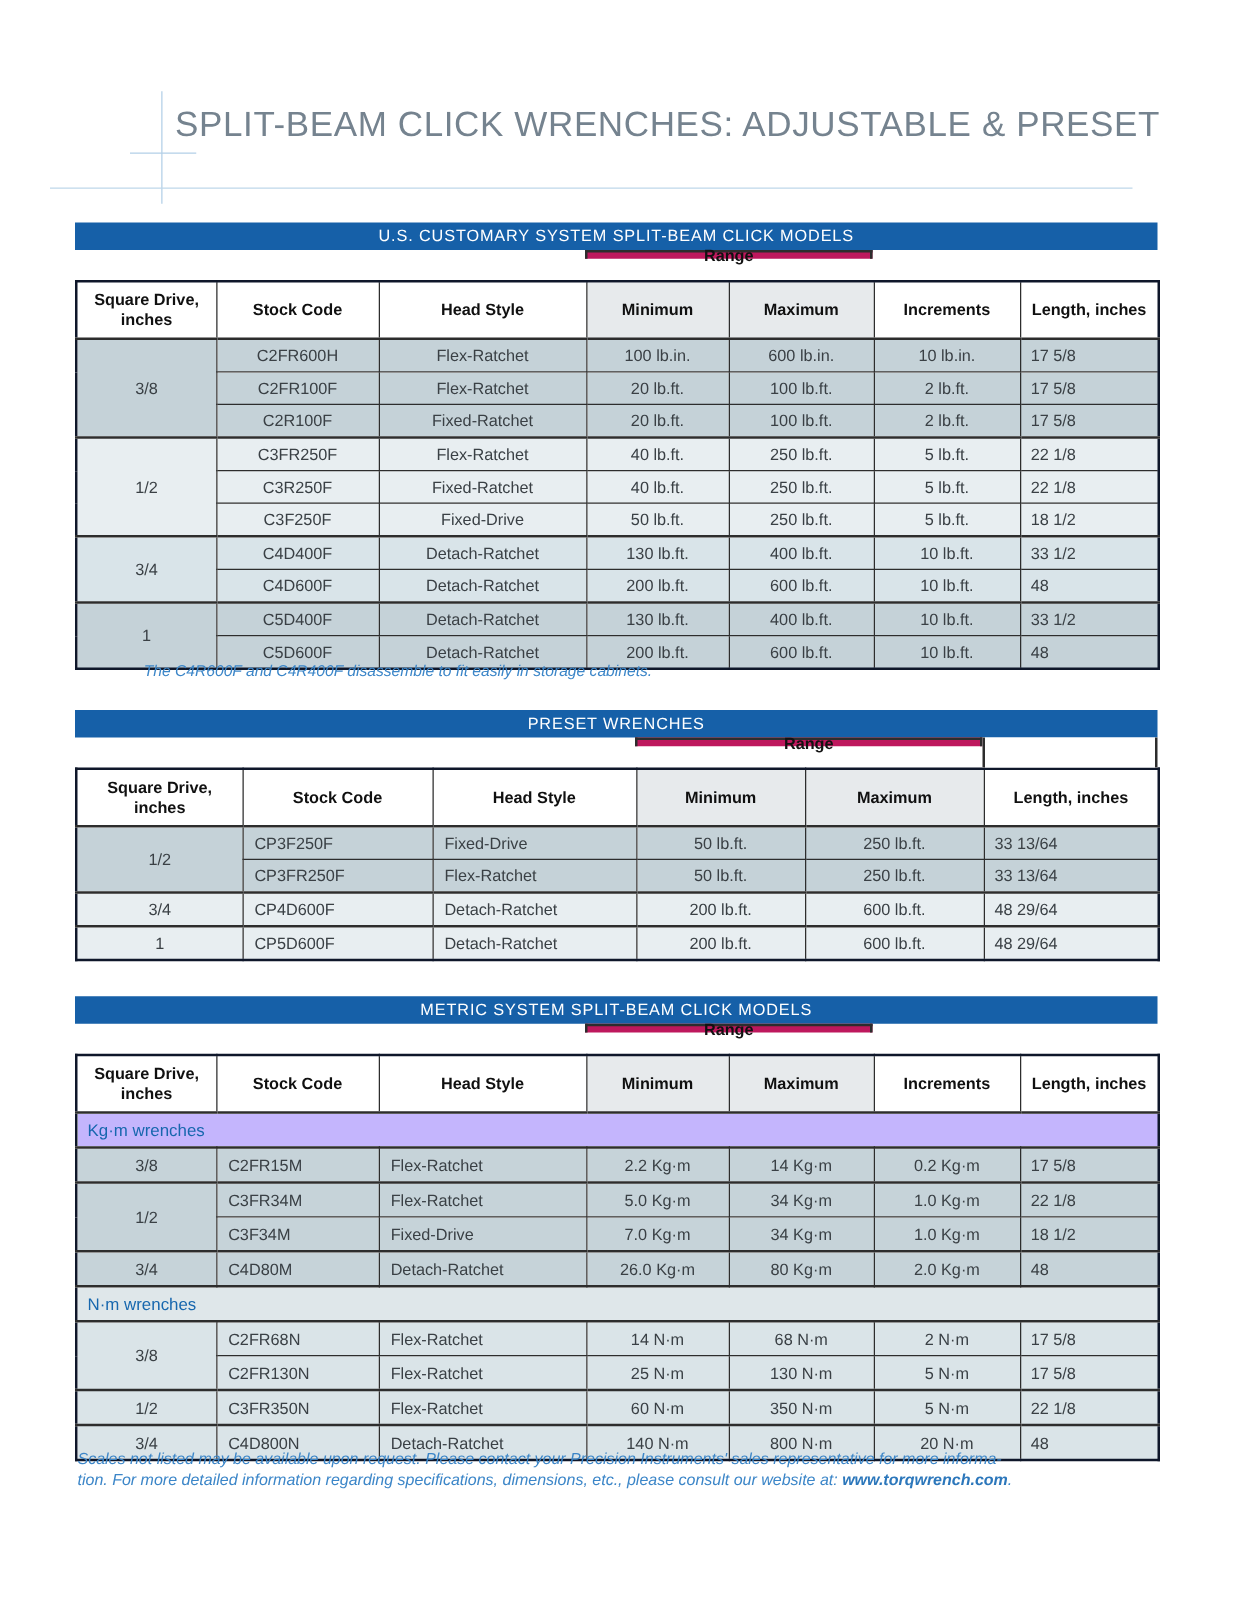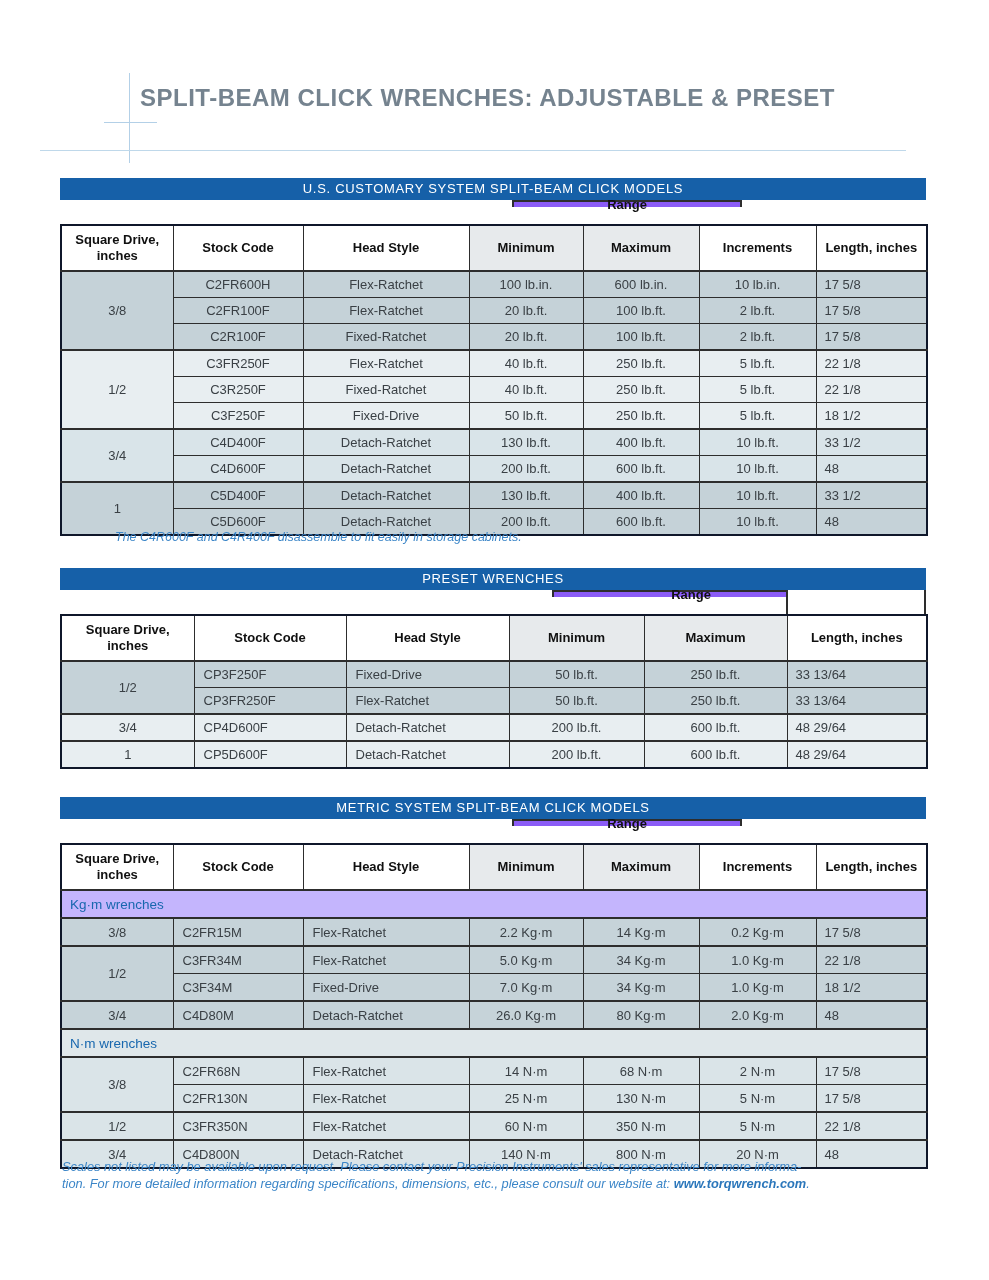--- a/index.html
+++ b/index.html
@@ -4,41 +4,41 @@
 <style>
   html,body{margin:0;padding:0;}
   body{
     width:989px;height:1280px;background:#ffffff;position:relative;
     font-family:"Liberation Sans", sans-serif;
     -webkit-font-smoothing:antialiased;
   }
   
   .page-title{
     position:absolute;left:140px;top:84px;width:800px;
-    font-size:24px;letter-spacing:.5px;color:#75838f;font-weight:700;white-space:nowrap;
+    font-size:28px;letter-spacing:.5px;color:#75838f;font-weight:400;white-space:nowrap;
   }
   .deco-v{position:absolute;left:129px;top:73px;width:1px;height:90px;background:#b3d0e7;}
   .deco-h-short{position:absolute;left:104px;top:122px;width:53px;height:1px;background:#b3d0e7;}
   .deco-h-long{position:absolute;left:40px;top:150px;width:866px;height:1px;background:#bfd8ea;}
 
   
   .tbl-section{position:absolute;left:60px;width:866px;}
   .sec-us{top:178px;}
   .sec-preset{top:568px;border-radius:18px;}
   .sec-metric{top:797px;}
   .bar{
     height:22px;background:#1660a8;color:#ffffff;text-align:center;
     font-size:13px;letter-spacing:.7px;line-height:22px;font-weight:400;
   }
   .range-strip{position:relative;height:24px;}
   .range-box{
     position:absolute;top:0;bottom:17px;box-sizing:border-box;
-    background:#8b5cf6;border:2px solid #2d2d2d;border-bottom:none;
+    background:#be185d;border:2px solid #2d2d2d;border-bottom:none;
     display:flex;align-items:center;justify-content:center;
-    font-size:13px;font-weight:bold;color:#111111;margin-left:44px;
+    font-size:13px;font-weight:bold;color:#111111;
   }
   .rb-7{left:408px;width:230px;}
   .rb-preset{left:448px;width:278px;}
   .range-side{
     position:absolute;top:0;bottom:0;left:726px;width:140px;box-sizing:border-box;
     border-left:2px solid #2d2d2d;border-right:2px solid #2d2d2d;background:#ffffff;
   }
   table{border-collapse:collapse;table-layout:fixed;width:866px;border:2px solid #0f172a;
         font-size:13px;color:#3a4045;}
   td{border:1px solid #2d2d2d;padding:0 6px;vertical-align:middle;text-align:center;

